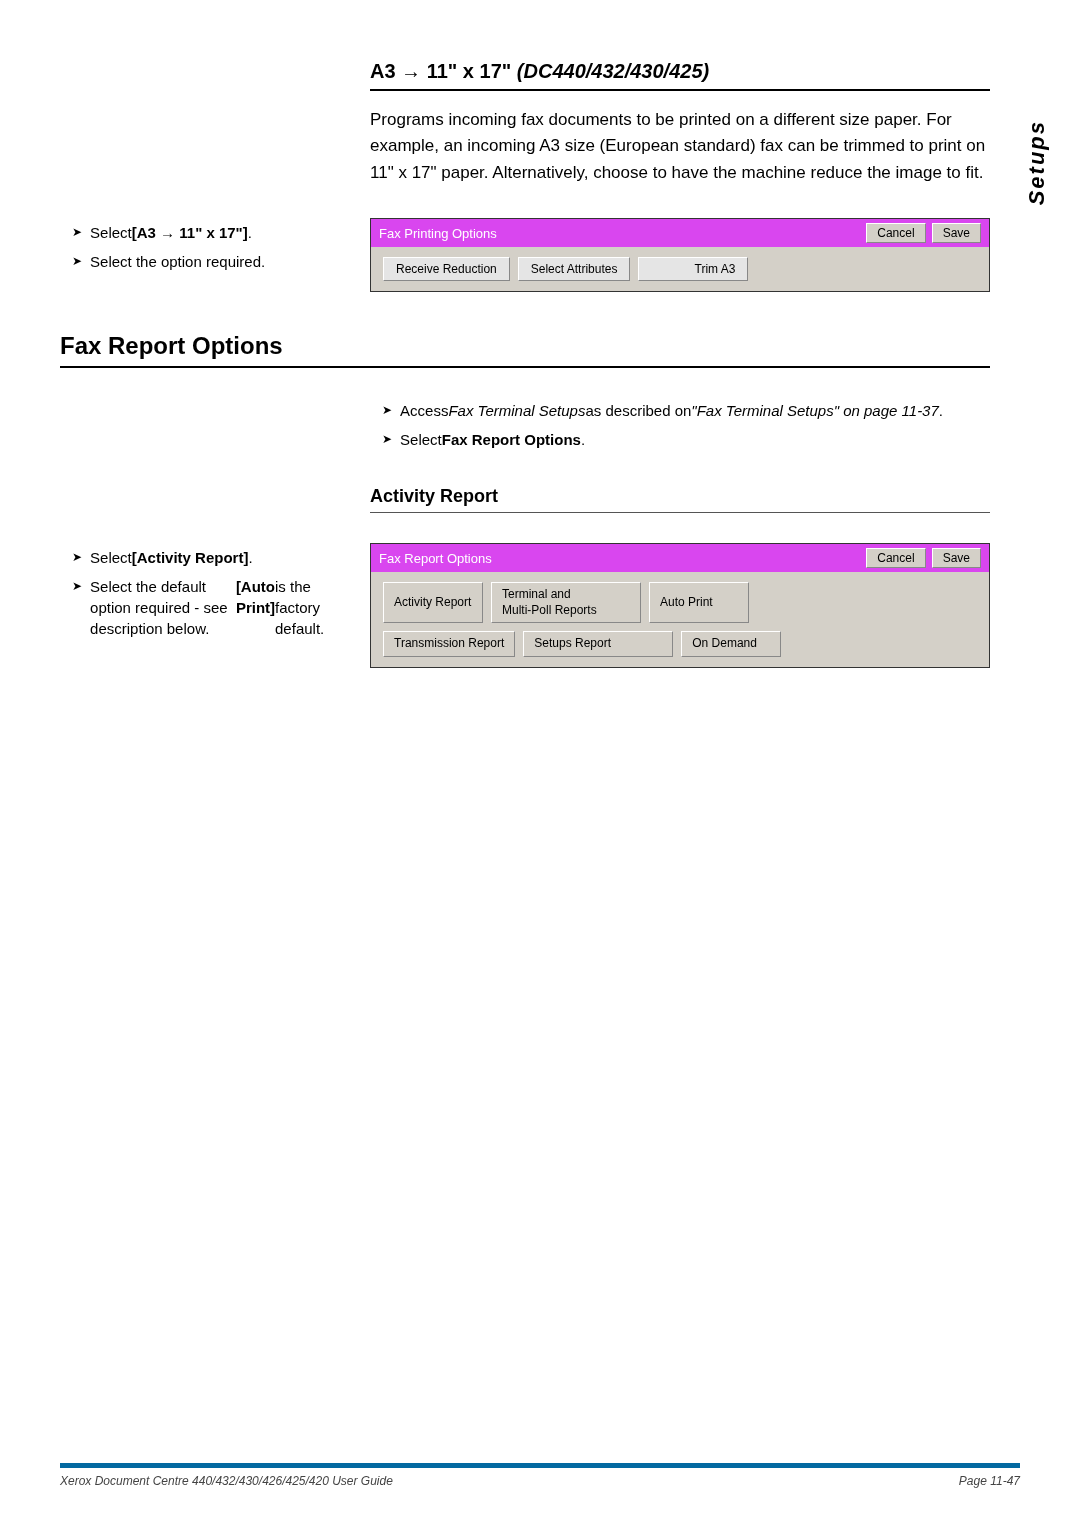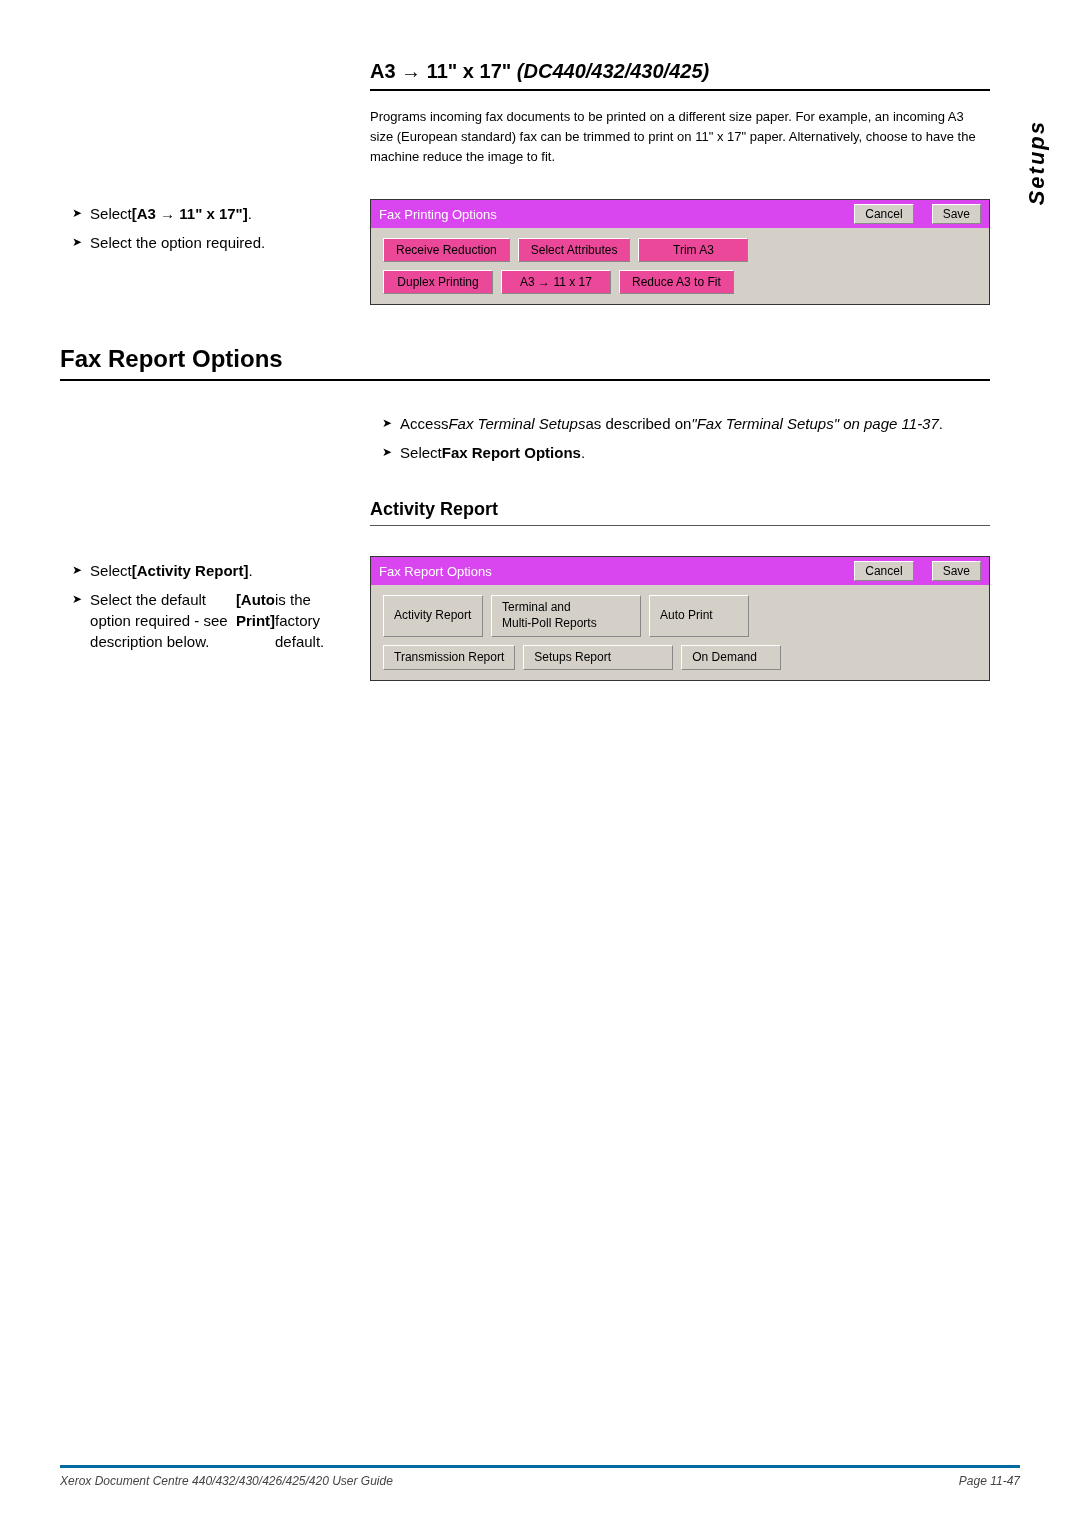--- a/index.html
+++ b/index.html
@@ -112,21 +112,21 @@
       color: #fff;
       padding: 4px 8px;
       font-size: 13px;
       display: flex;
       justify-content: space-between;
       align-items: center;
     }
 
     .ui-box-titlebar .ui-buttons {
       display: flex;
-      gap: 18px;
+      gap: 6px;
     }
 
     .ui-btn {
       background: #d4d0c8;
       border: 1px solid #888;
       border-top-color: #fff;
       border-left-color: #fff;
       color: #000;
       font-size: 12px;
       padding: 2px 10px;
@@ -134,28 +134,28 @@
     }
 
     .ui-box-body {
       padding: 10px 12px;
       display: flex;
       flex-wrap: wrap;
       gap: 8px;
     }
 
     .ui-option-btn {
-      background: #ec4899;
+      background: #e5e5e5;
       border: 1.5px solid #888;
       border-top-color: #fff;
       border-left-color: #fff;
       padding: 4px 12px;
       font-size: 12px;
       min-width: 110px;
-      text-align: center;
+      text-align: right;
       cursor: pointer;
     }
 
     
     .section-fax-report {
       margin-top: 40px;
       margin-bottom: 30px;
     }
 
     .section-main-heading {
@@ -168,37 +168,37 @@
 
     .subsection-heading {
       font-size: 18px;
       font-weight: bold;
       border-bottom: 1.5px solid #555;
       padding-bottom: 5px;
       margin-bottom: 12px;
     }
 
     .body-text {
-      font-size: 13px;
+      font-size: 17px;
       line-height: 1.55;
       margin-bottom: 14px;
     }
 
     
     .page-footer {
       position: absolute;
       bottom: 40px;
       left: 60px;
       right: 60px;
       display: flex;
       justify-content: space-between;
       font-size: 12px;
       font-style: italic;
       color: #444;
-      border-top: 3px solid #0369a1;
+      border-top: 5px solid #0369a1;
       padding-top: 6px;
     }
 
     .ui-row-line {
       display: flex;
       gap: 8px;
       width: 100%;
     }
 
     .ui-option-btn-inline {
@@ -256,25 +256,20 @@
               <div class="ui-buttons">
                 <button class="ui-btn">Cancel</button>
                 <button class="ui-btn">Save</button>
               </div>
             </div>
             <div class="ui-box-body">
               <div class="ui-row-line">
                 <button class="ui-option-btn">Receive Reduction</button>
                 <button class="ui-option-btn">Select Attributes</button>
                 <button class="ui-option-btn">Trim A3</button>
-              </div>
-              <div class="ui-row-line">
-                <button class="ui-option-btn">Duplex Printing</button>
-                <button class="ui-option-btn">A3 → 11 x 17</button>
-                <button class="ui-option-btn">Reduce A3 to Fit</button>
               </div>
             </div>
           </div>
         </div>
       </div>
     </div>
 
     <div class="section-fax-report">
       <h2 class="section-main-heading">Fax Report Options</h2>
 

